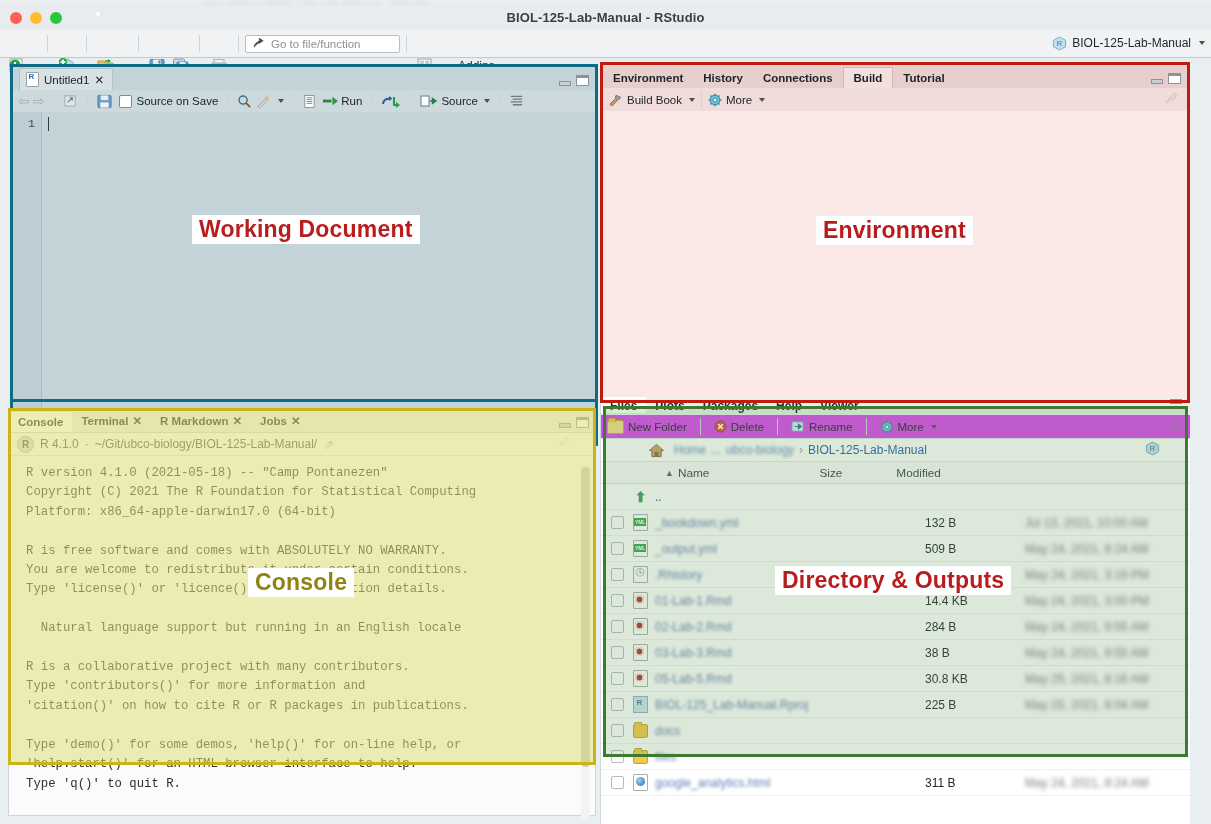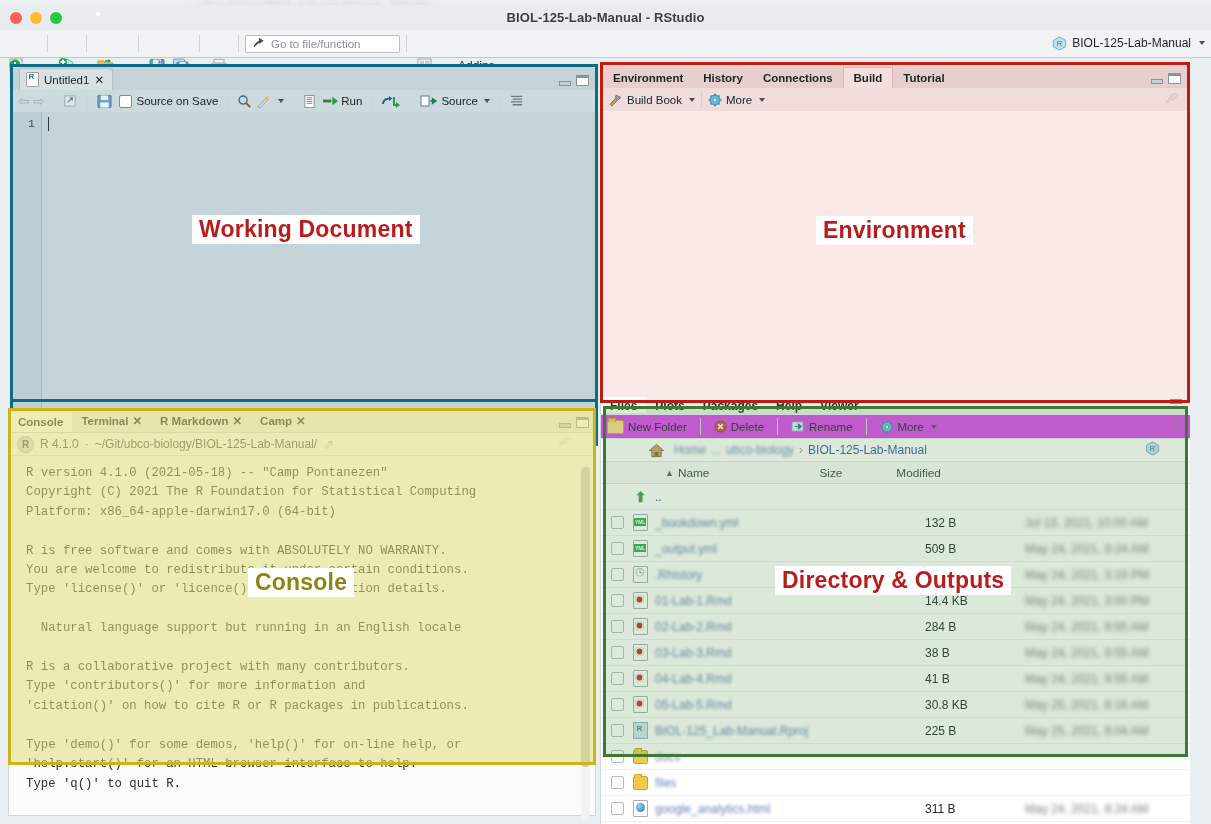--- a/index.html
+++ b/index.html
@@ -433,21 +433,21 @@
       </div>
     <div class="con-tab">
         <span>Terminal</span>
         <span class="xm">✕</span>
       </div>
     <div class="con-tab">
         <span>R Markdown</span>
         <span class="xm">✕</span>
       </div>
     <div class="con-tab">
-        <span>Camp</span>
+        <span>Jobs</span>
         <span class="xm">✕</span>
       </div>
     <div class="minmax">
       <span class="ic-min"></span>
       <span class="ic-max"></span>
     </div>
   </div>
   <div class="con-path">
     <span class="rlogo">R</span>
     <span>R 4.1.0</span>
@@ -623,29 +623,20 @@
         </span>
         <span class="nm blur">03-Lab-3.Rmd</span>
         <span class="sz">38 B</span>
         <span class="md blur2">May 24, 2021, 9:55 AM</span>
       </div>
       <div class="fr">
         <span class="cb"></span>
         <span class="ic">
           <span class="fic doc rmd"></span>
         </span>
-        <span class="nm blur">04-Lab-4.Rmd</span>
-        <span class="sz">41 B</span>
-        <span class="md blur2">May 24, 2021, 9:55 AM</span>
-      </div>
-      <div class="fr">
-        <span class="cb"></span>
-        <span class="ic">
-          <span class="fic doc rmd"></span>
-        </span>
         <span class="nm blur">05-Lab-5.Rmd</span>
         <span class="sz">30.8 KB</span>
         <span class="md blur2">May 25, 2021, 8:16 AM</span>
       </div>
       <div class="fr">
         <span class="cb"></span>
         <span class="ic">
           <span class="fic rproj"></span>
         </span>
         <span class="nm blur">BIOL-125_Lab-Manual.Rproj</span>

